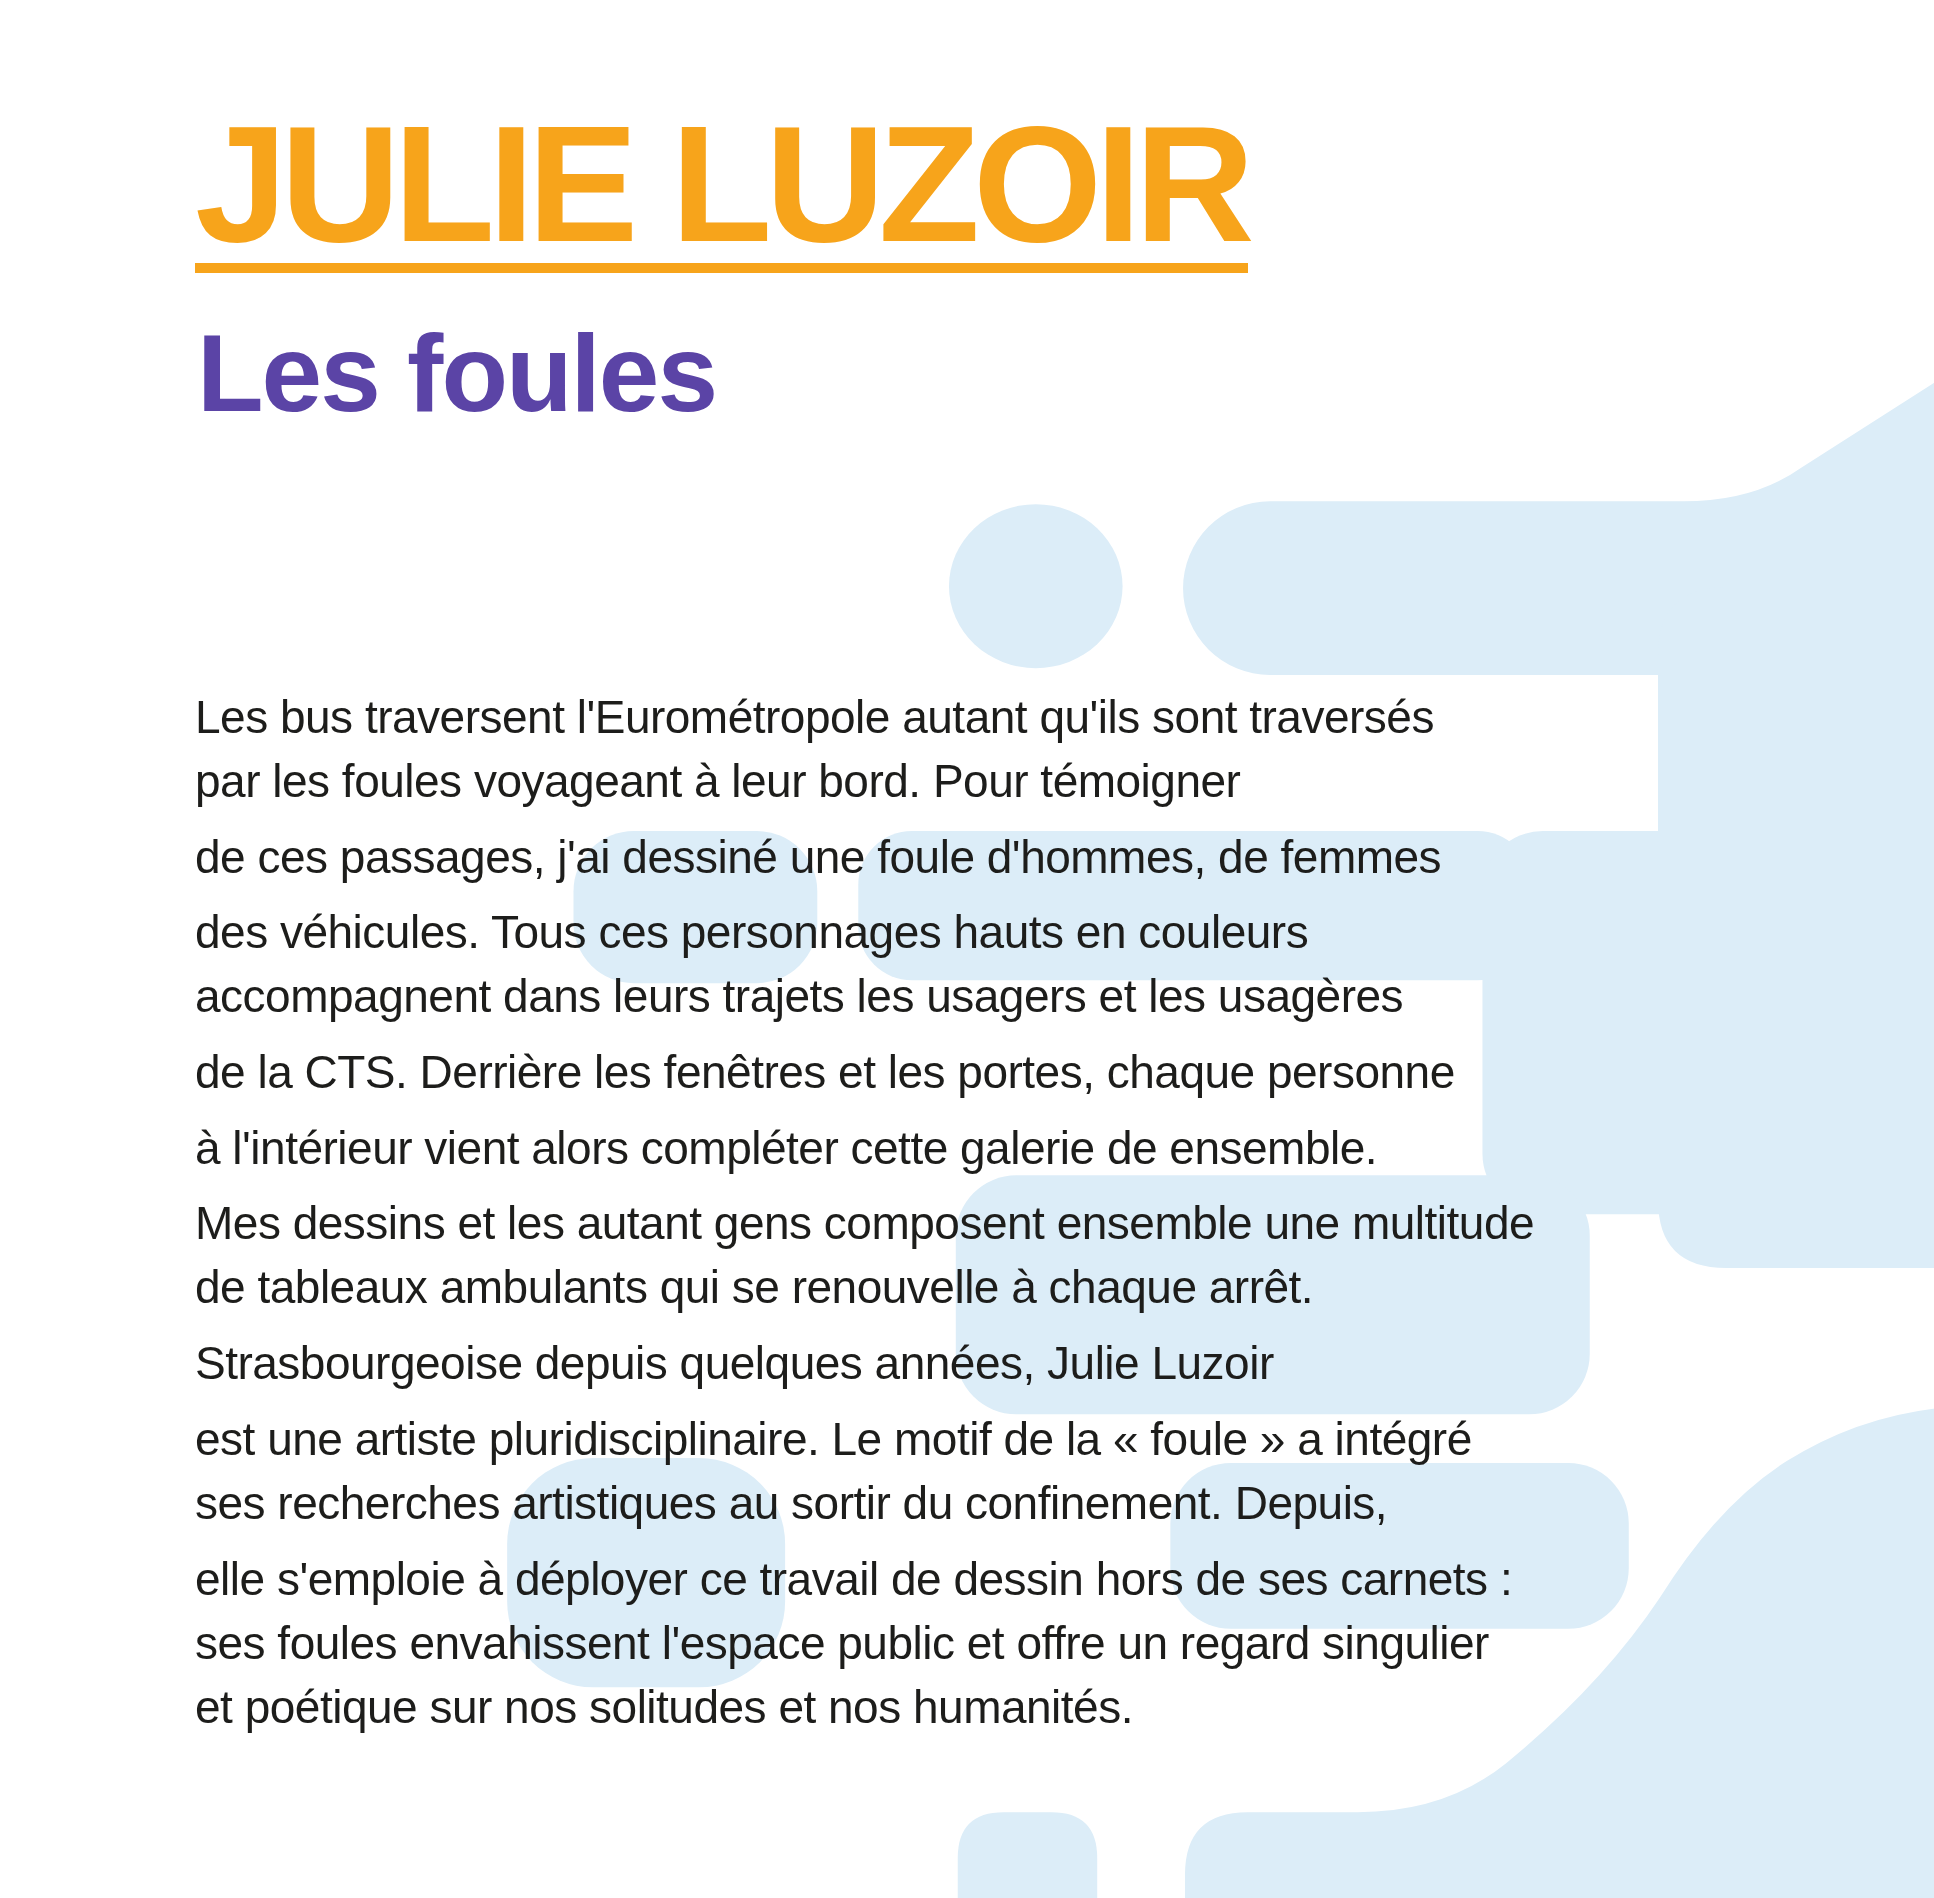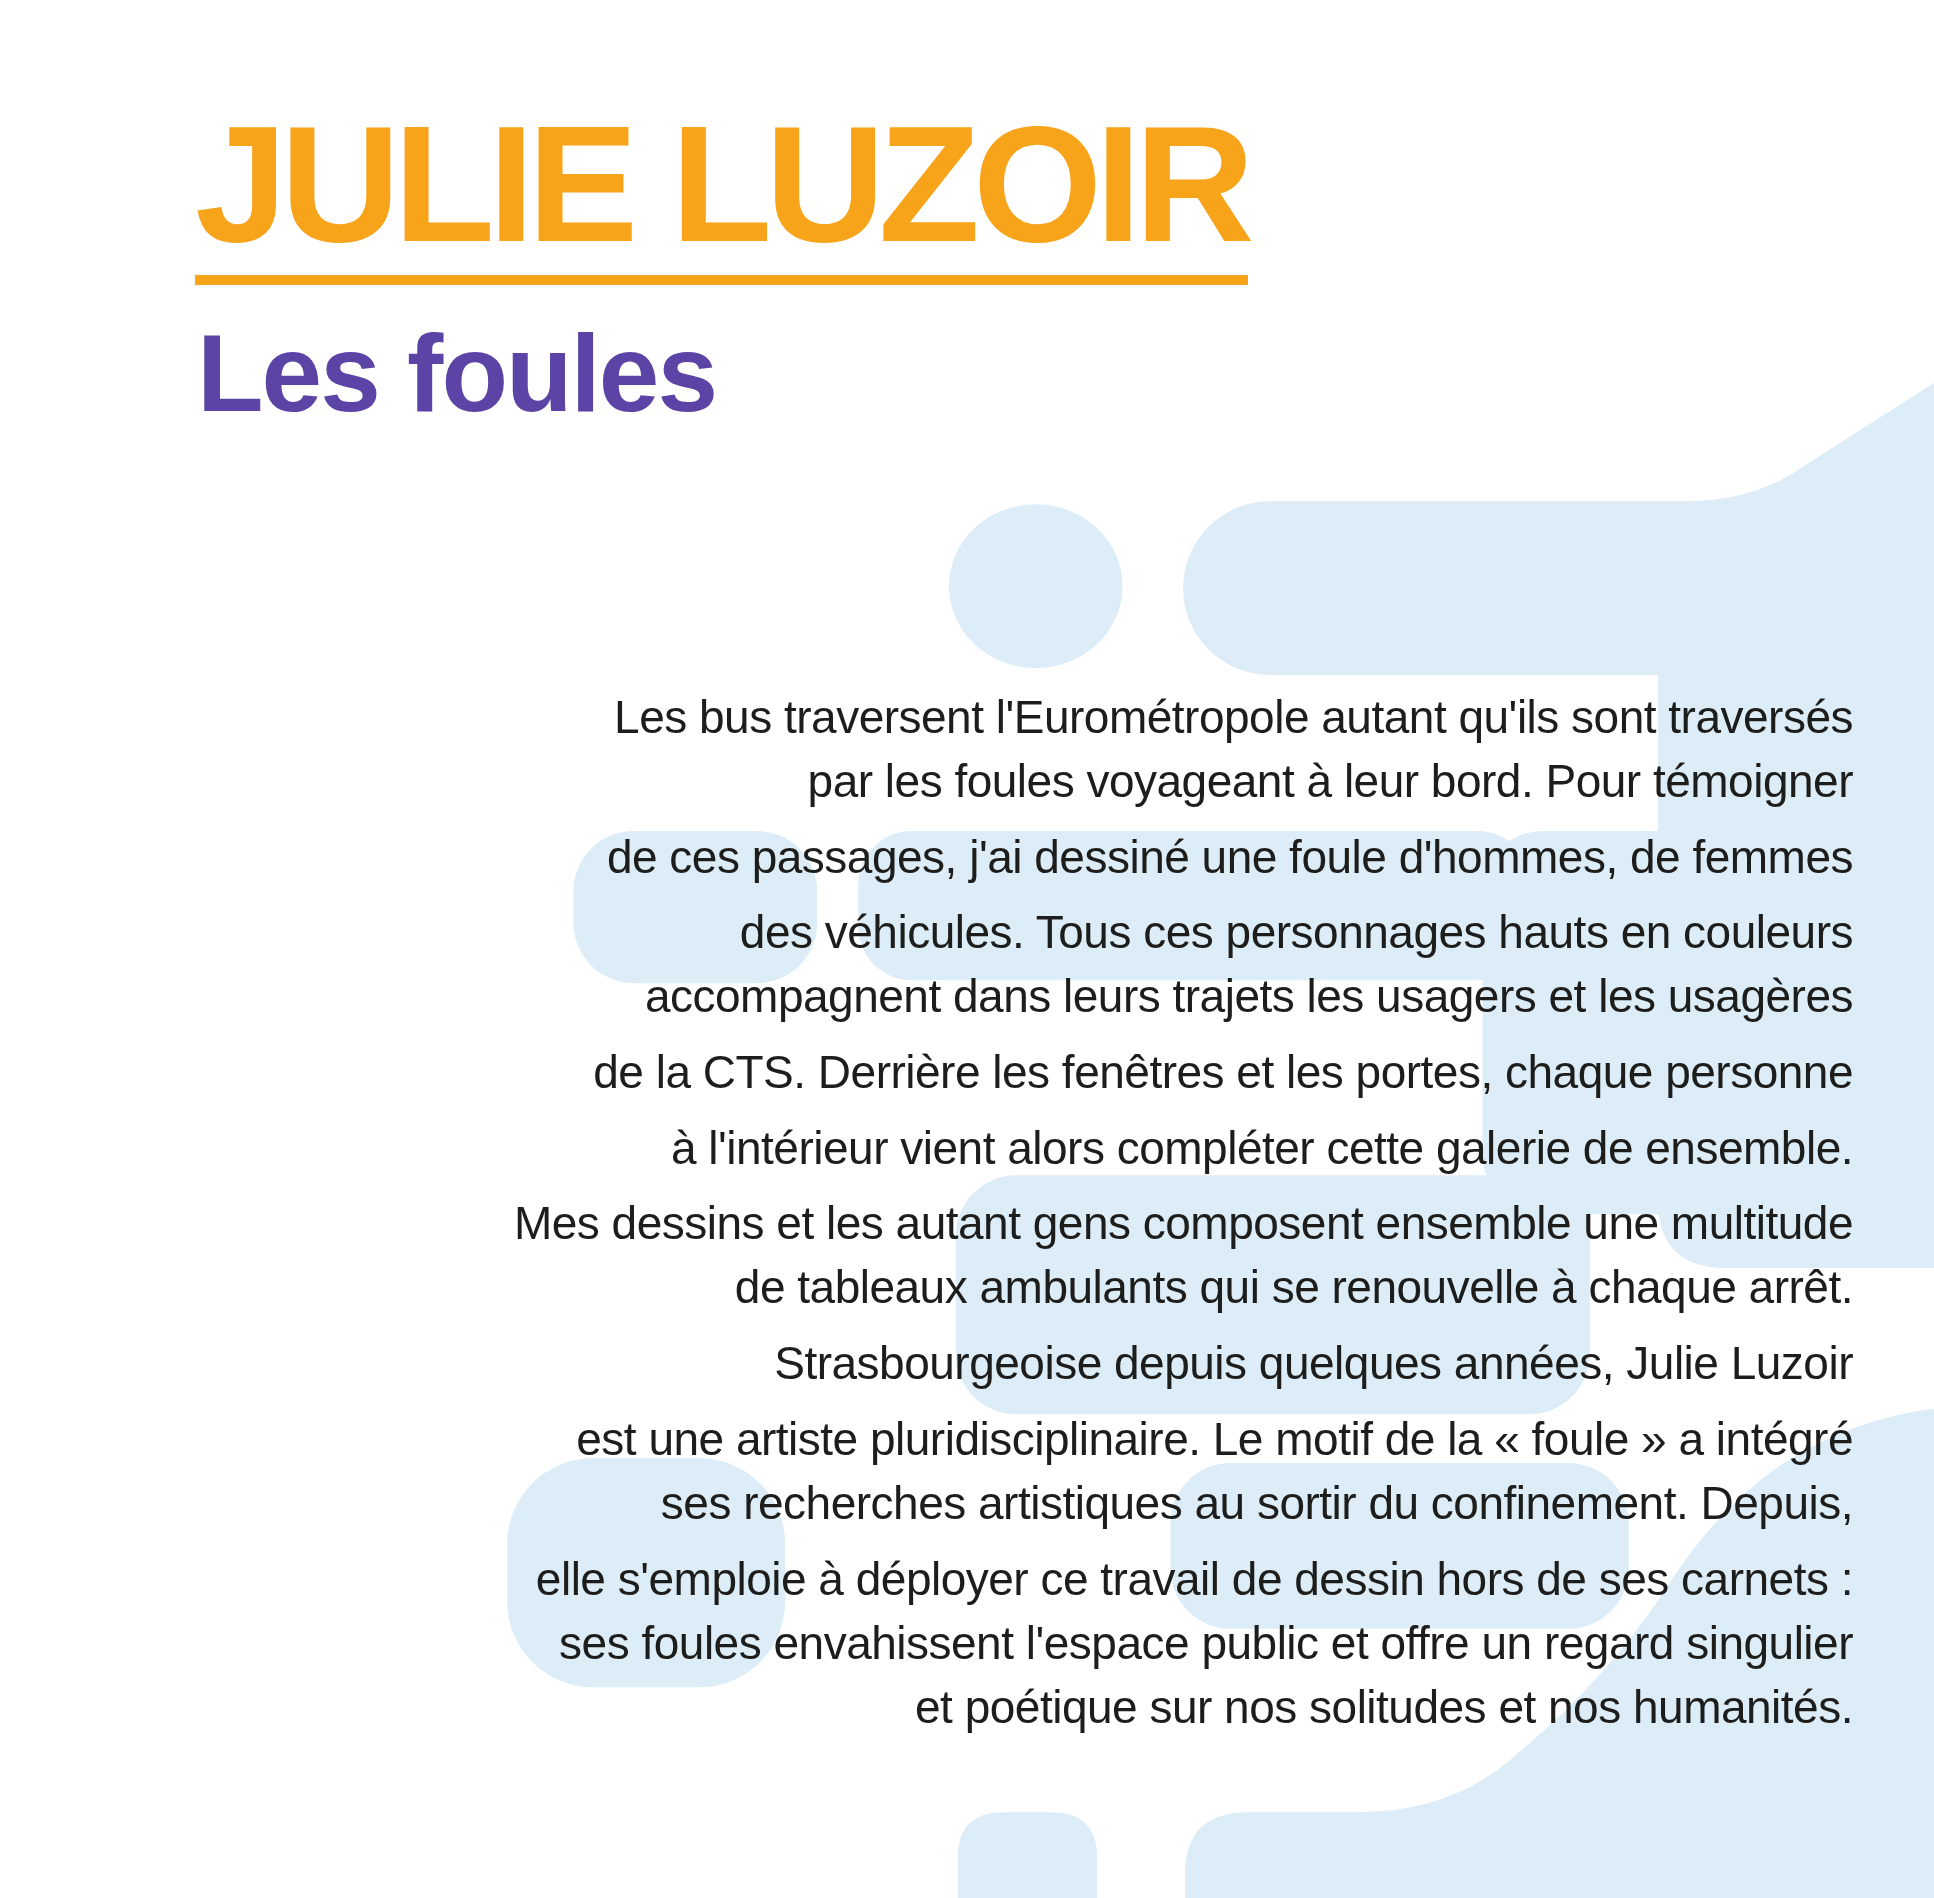--- a/index.html
+++ b/index.html
@@ -25,42 +25,42 @@
   .artwork path,.artwork rect,.artwork ellipse{fill:var(--artblue);}
   main{position:absolute;left:0;top:0;width:1935px;height:1899px;z-index:1;}
   .page-title{
     position:absolute;left:195px;top:105px;
     display:inline-block;
     font-size:166px;line-height:0.95;
     font-weight:700;
     letter-spacing:-6.8px;
     color:var(--orange);
     border-bottom:10.7px solid var(--orange);
-    padding-bottom:12px;
+    padding-bottom:0;
     white-space:nowrap;
   }
   .page-subtitle{
     position:absolute;left:197px;top:293px;
     font-size:109px;line-height:1;
     font-weight:700;
     letter-spacing:-2px;
     color:var(--purple);
     white-space:nowrap;
     margin-top:26px;
   }
   .body-text{
     position:absolute;left:195px;top:685px;
     width:1658px;
     color:var(--ink);
     font-size:46px;
     letter-spacing:-0.5px;
     font-weight:400;
   }
   .body-text p{margin:0 0 11.7px 0;}
-  .body-text .line{display:block;line-height:64px;white-space:nowrap;text-align:right;}
+  .body-text .line{display:block;line-height:64px;white-space:nowrap;}
 </style>
 </head>
 <body>
 
 <svg class="artwork" viewBox="0 0 1984 1947" xmlns="http://www.w3.org/2000/svg" aria-hidden="true">
   <ellipse cx="1062" cy="601" rx="89" ry="84"></ellipse>
   <path d="M1302,514 H1726 Q1798,514 1846,480 L1984,392 V748 Q1924,702 1868,676
            Q1826,692 1760,692 H1302 A89,89 0 0 1 1302,514 Z"></path>
   <rect x="588" y="852" width="250" height="156" rx="62"></rect>
   <rect x="880" y="852" width="690" height="153" rx="55"></rect>

